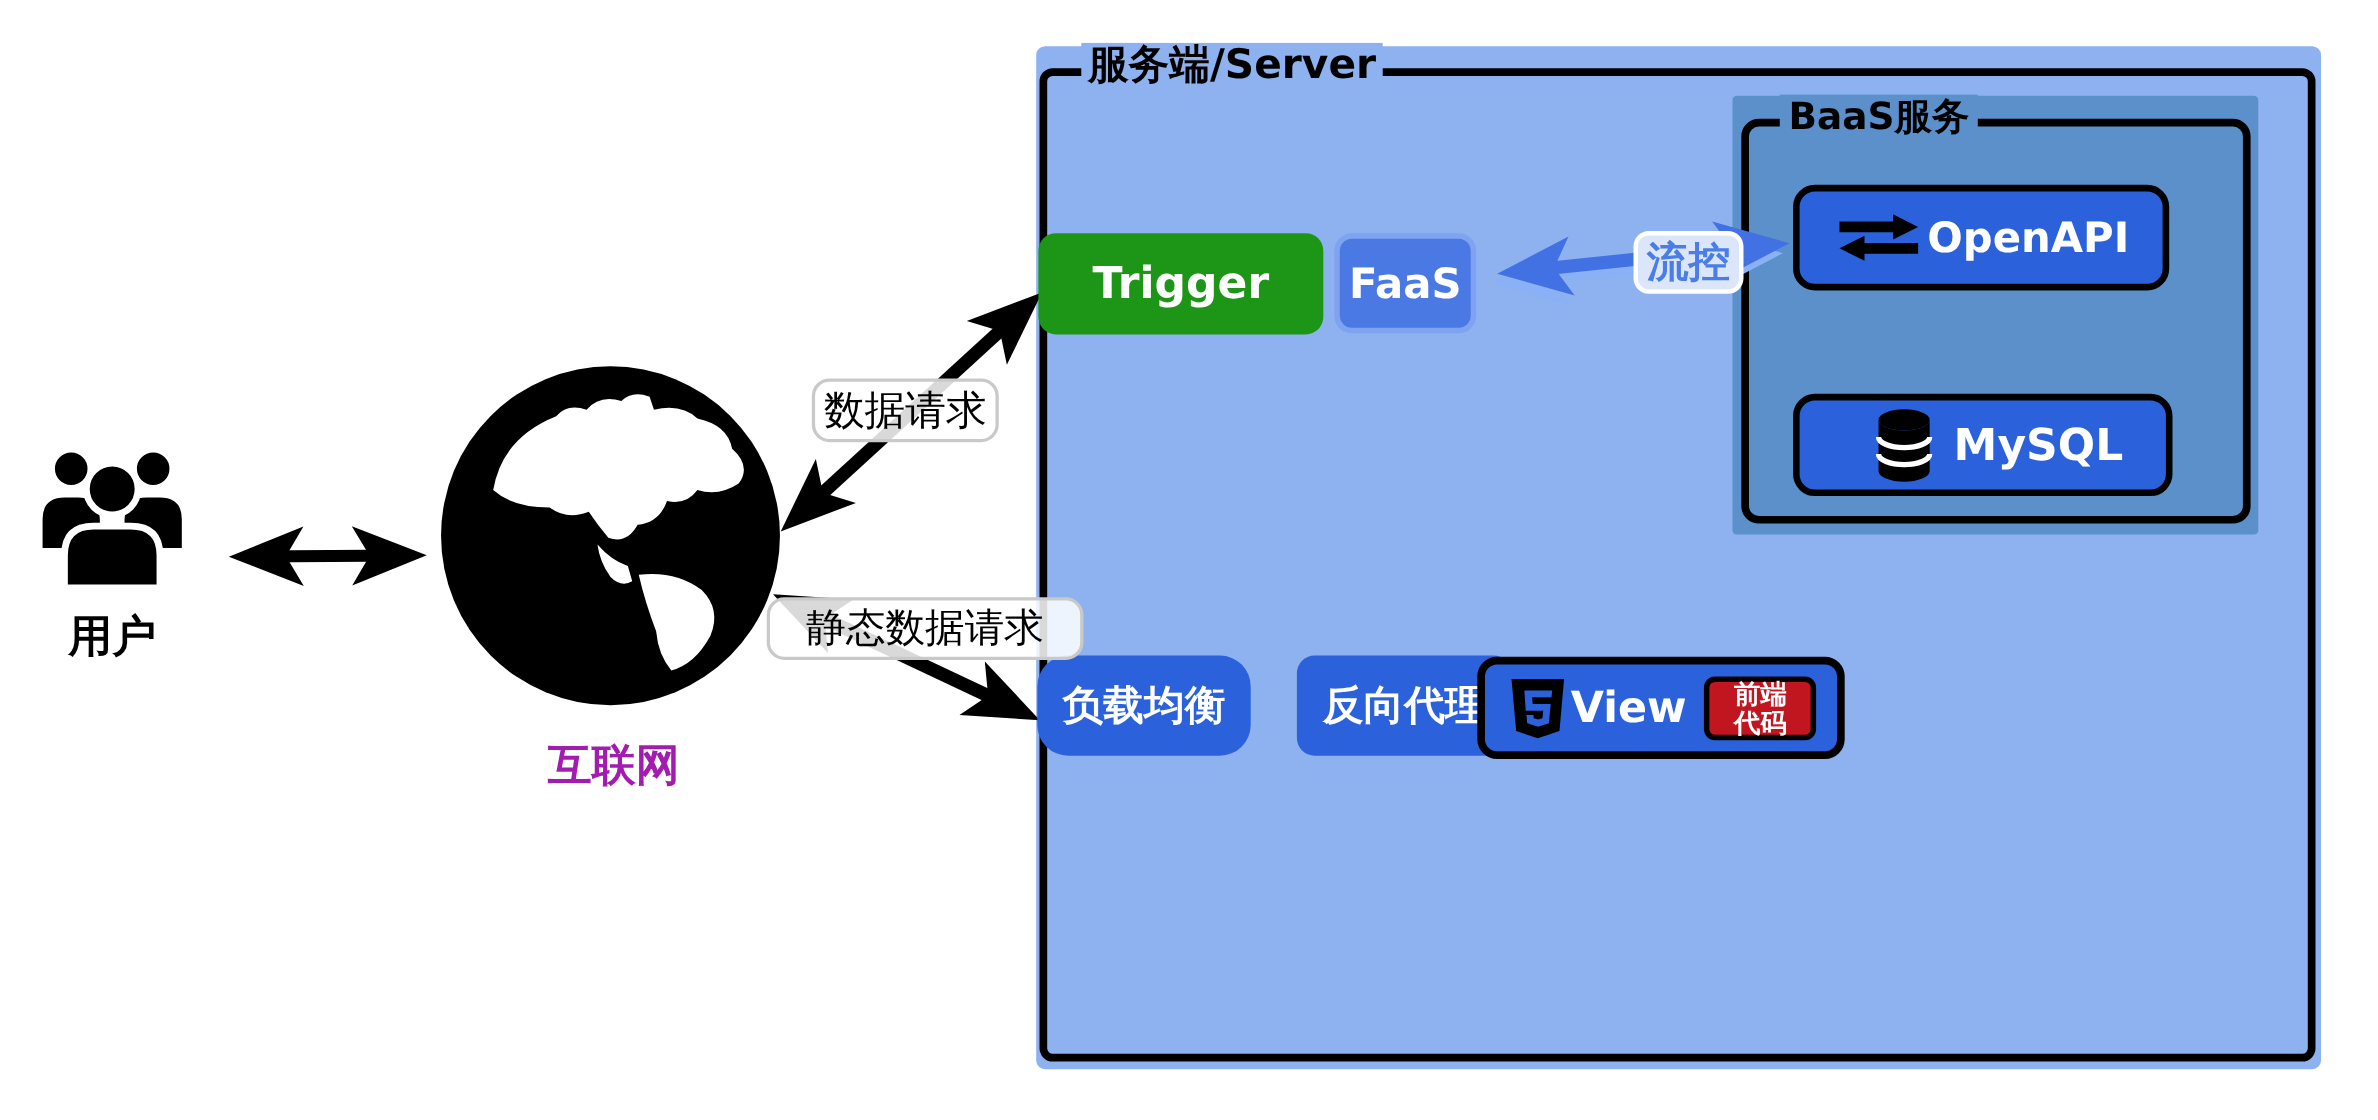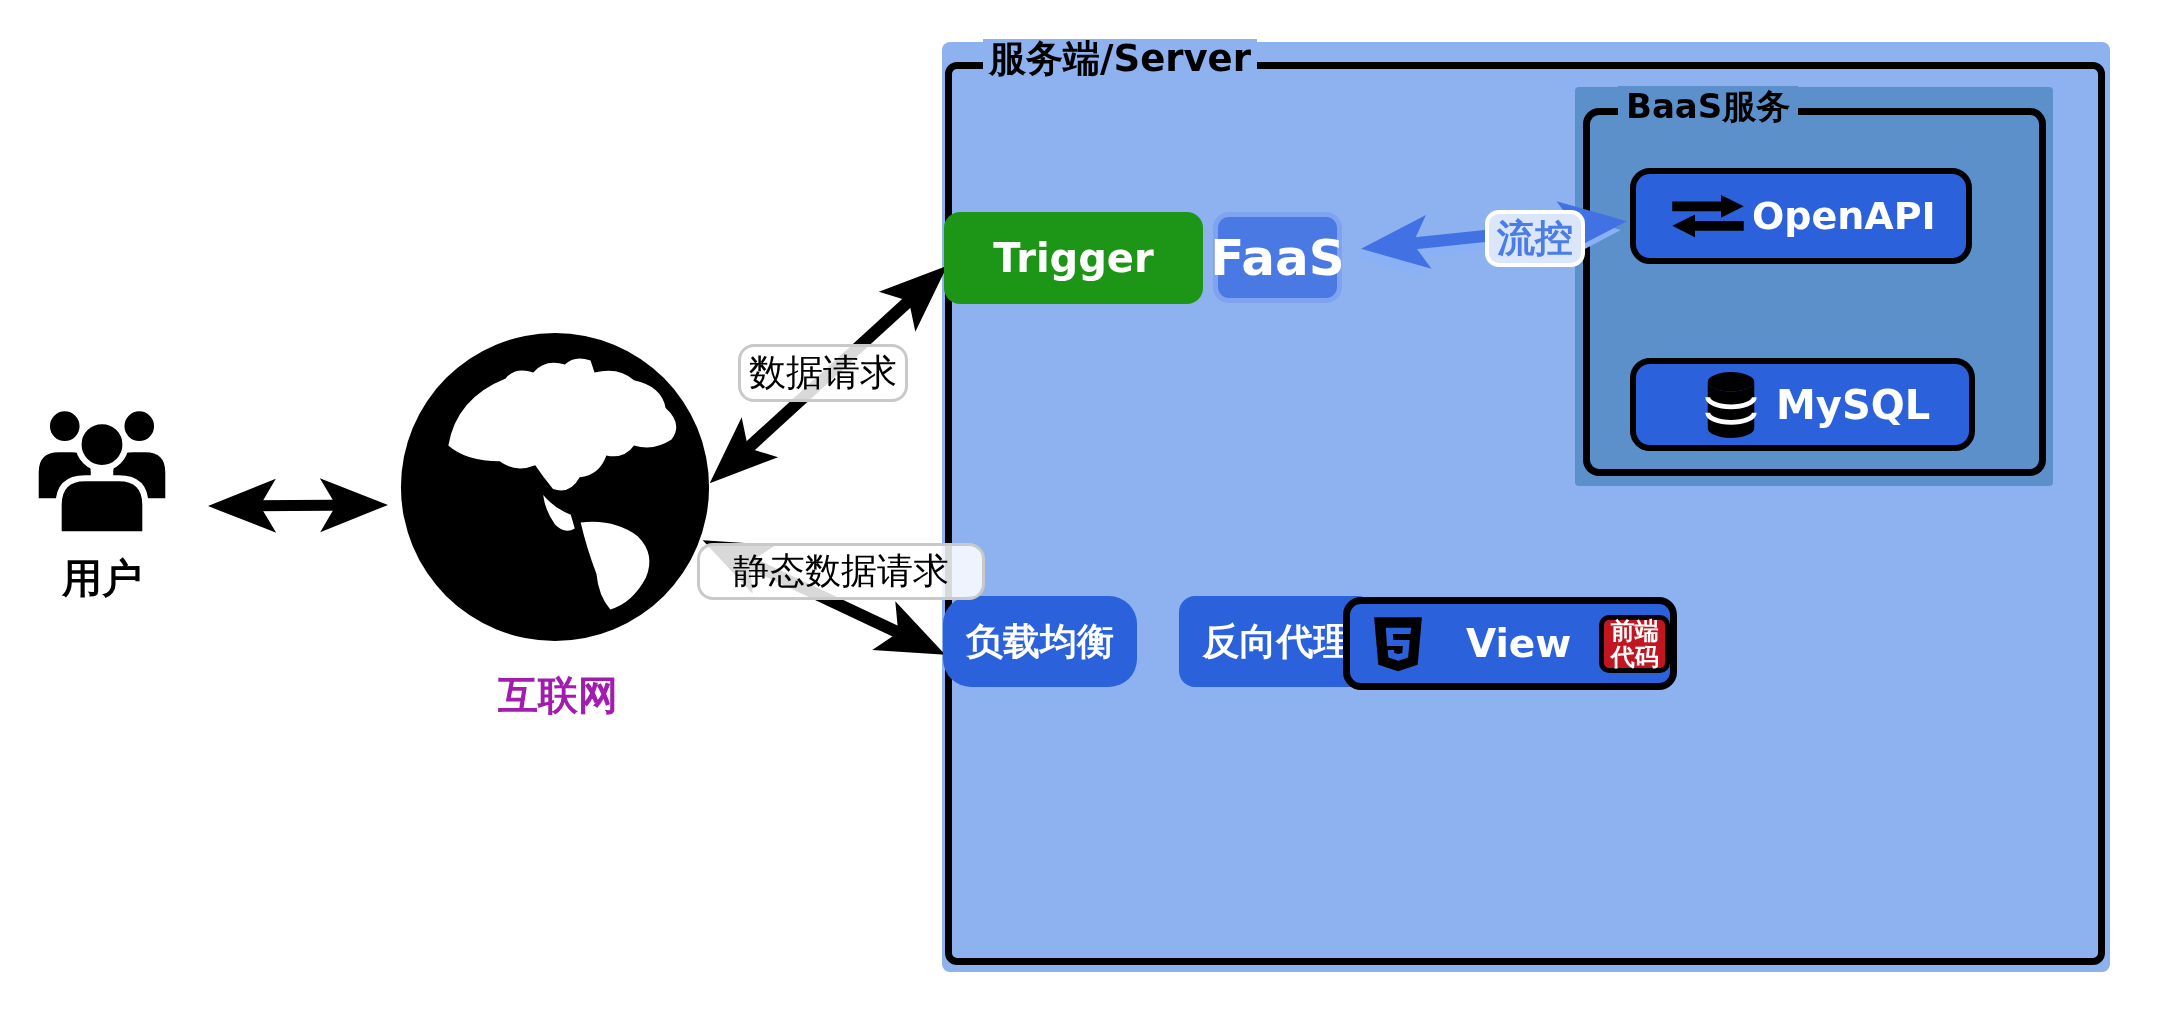--- a/index.html
+++ b/index.html
@@ -22,32 +22,32 @@
     font-size:34px;line-height:40px;font-weight:bold;color:#000;white-space:nowrap;}
 
   
   .arrow-layer{left:0;top:0;z-index:3;}
 
   
   .node{display:flex;align-items:center;justify-content:center;color:#fff;z-index:4;}
   .trigger{left:944px;top:212px;width:259px;height:92px;background:var(--trigger-green);border-radius:16px;
     font-size:40px;font-weight:bold;}
   .faas{left:1213px;top:212px;width:129px;height:91px;background:var(--faas-fill);
-    border:5px solid var(--faas-border);border-radius:16px;font-size:50px;font-weight:bold;}
+    border:5px solid var(--faas-border);border-radius:16px;font-size:38px;font-weight:bold;}
   .openapi{left:1630px;top:168px;width:342px;height:96px;background:var(--node-blue);
     border:6px solid #000;border-radius:20px;justify-content:flex-start;font-size:38px;font-weight:bold;padding-left:16px;}
   .mysql{left:1630px;top:358px;width:345px;height:93px;background:var(--node-blue);
     border:6px solid #000;border-radius:20px;justify-content:flex-start;font-size:40px;font-weight:bold;padding-left:38px;}
   .lb{left:943px;top:596px;width:194px;height:91px;background:var(--node-blue);border-radius:28px;
     font-size:37px;font-weight:600;}
   .rp{left:1141px;top:596px;width:195px;height:91px;background:var(--node-blue);border-radius:16px;
     font-size:37px;font-weight:600;margin-left:38px;}
   .view{left:1343px;top:597px;width:334px;height:93px;background:var(--node-blue);
     border:7px solid #000;border-radius:18px;justify-content:flex-start;font-size:39px;font-weight:bold;}
-  .badge{margin-left:28px;width:102px;height:58px;background:var(--badge-red);border:5px solid #000;
+  .badge{margin-left:16px;width:102px;height:58px;background:var(--badge-red);border:5px solid #000;
     border-radius:10px;display:flex;flex-direction:column;align-items:center;justify-content:center;
     font-size:24px;line-height:26px;font-weight:bold;color:#fff;box-sizing:border-box;}
 
   
   .pill{z-index:5;background:rgba(255,255,255,0.85);border:3px solid #c9c9c9;border-radius:16px;
     display:flex;align-items:center;justify-content:center;color:#000;}
   .pill-data{left:738px;top:344px;width:170px;height:58px;font-size:37px;font-weight:500;}
   .pill-static{left:697px;top:543px;width:288px;height:57px;font-size:36px;font-weight:500;}
   .pill-flow{left:1443px;top:210px;width:100px;height:57px;z-index:5;background:var(--flow-pill-bg);
     border:4px solid rgba(255,255,255,0.95);border-radius:14px;display:flex;align-items:center;justify-content:center;
@@ -153,21 +153,21 @@
 <div class="abs node rp">
   <span>反向代理</span>
 </div>
 
 <div class="abs node view">
   <svg class="icon-left" width="60" height="68" viewBox="0 0 512 512" style="margin-left:18px;">
     <path fill="#000" d="M52,28 L460,28 L424,432 L256,488 L88,432 Z"></path>
     <path fill="#2b62dc" d="M152,118 L368,118 L362,170 L212,170 L216,222 L356,222 L342,372 L258,398
       L174,372 L168,308 L222,308 L225,332 L258,342 L292,332 L298,274 L162,274 Z"></path>
   </svg>
-  <span style="margin-left:38px;">View</span>
+  <span style="">View</span>
   <div class="badge">
     <span>前端</span>
     <span>代码</span>
   </div>
 </div>
 
 <div class="abs pill pill-data">数据请求</div>
 <div class="abs pill pill-static">静态数据请求</div>
 <div class="abs pill-flow abs" style="position:absolute;margin-left:42px;">流控</div>
 

